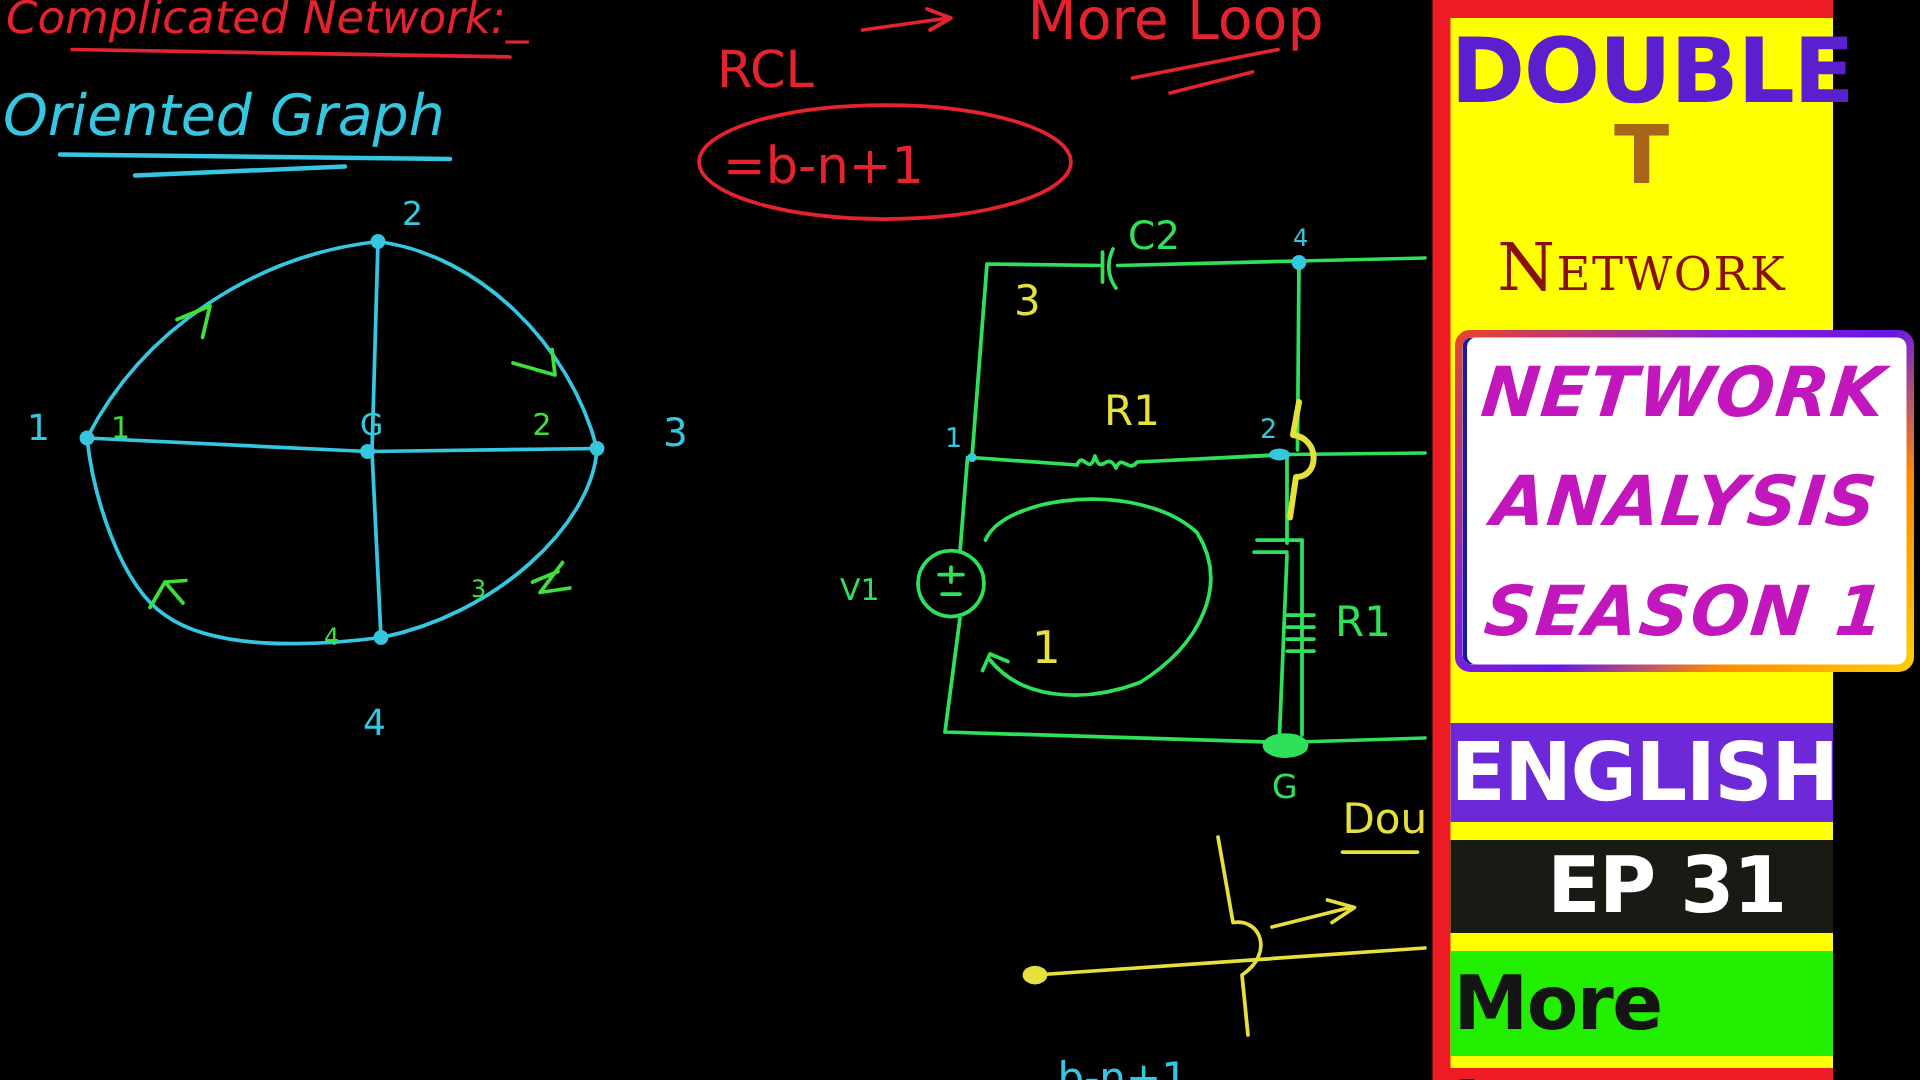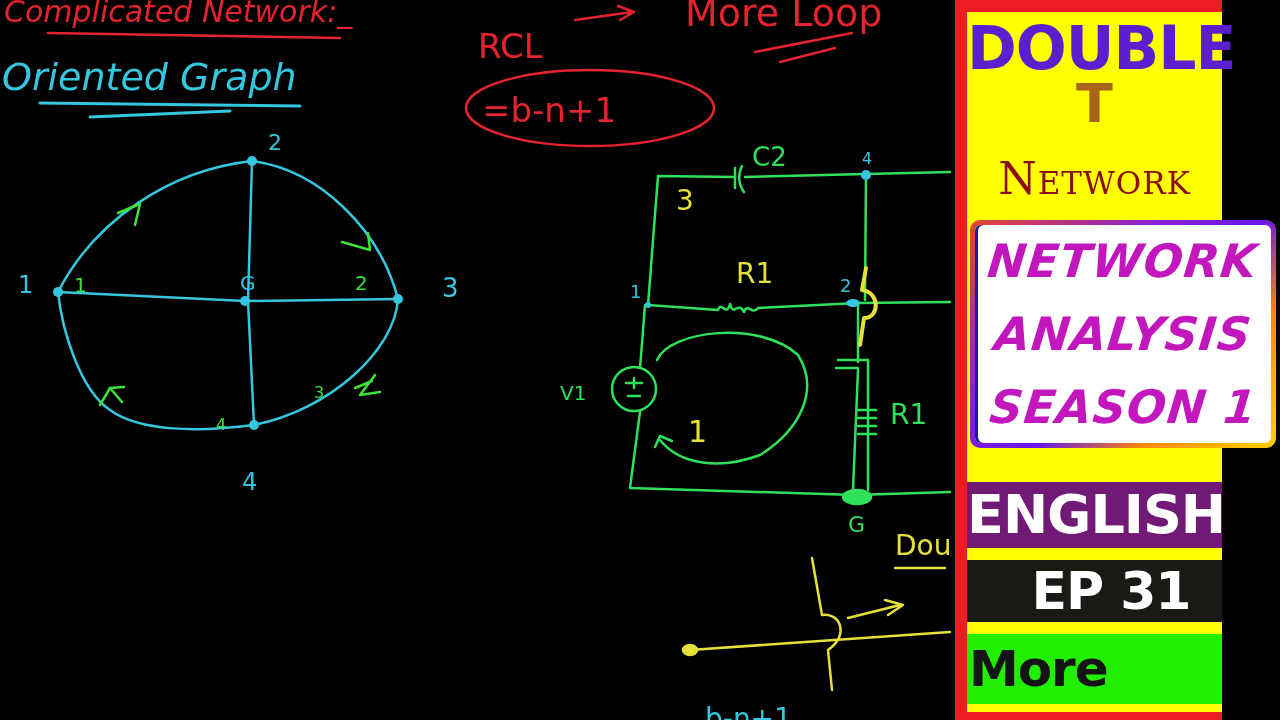--- a/index.html
+++ b/index.html
@@ -47,21 +47,21 @@
     }
     .series-line {
       font-family: "DejaVu Sans", sans-serif; font-weight: bold; font-style: italic;
       color: #c217bd; font-size: 46px; line-height: 60px; letter-spacing: 1px;
       transform: skewX(-6deg);
     }
     .band {
       position: absolute; left: 0; right: 0; text-align: center;
       font-family: "DejaVu Sans", sans-serif; font-weight: bold; color: #fff;
     }
-    .band-english { top: 470px; height: 66px; background: #701a75; font-size: 54px; line-height: 66px; letter-spacing: -1px; }
+    .band-english { top: 470px; height: 66px; background: #6d28d9; font-size: 54px; line-height: 66px; letter-spacing: -1px; }
     .band-ep { top: 548px; height: 62px; background: #181a14; font-size: 52px; line-height: 62px; letter-spacing: -1px; padding-left: 33px; }
     .band-easy {
       top: 622px; height: 70px; background: #22ee00; color: #141414;
       font-size: 50px; line-height: 70px; letter-spacing: -1px; text-align: left; padding-left: 2px;
     }
   </style>
 </head>
 <body>
 
 <div id="board">

